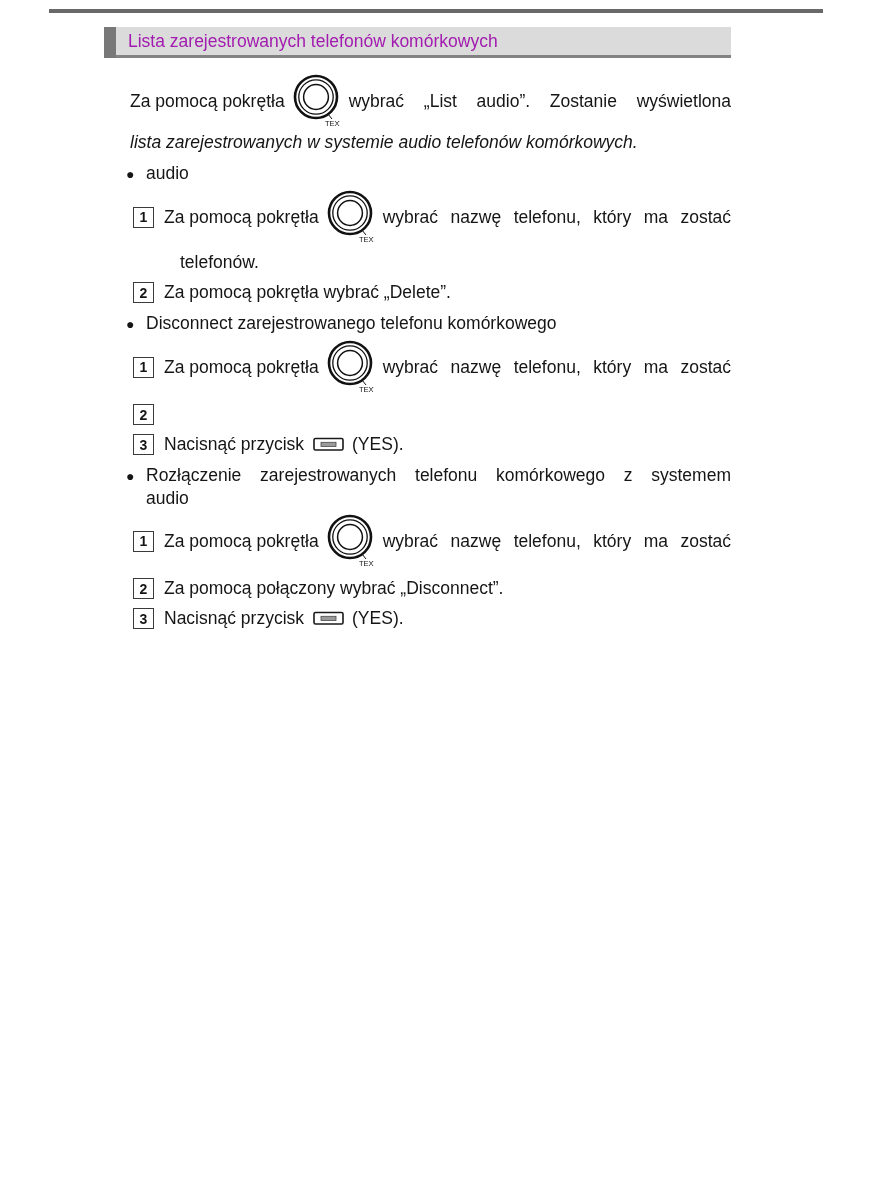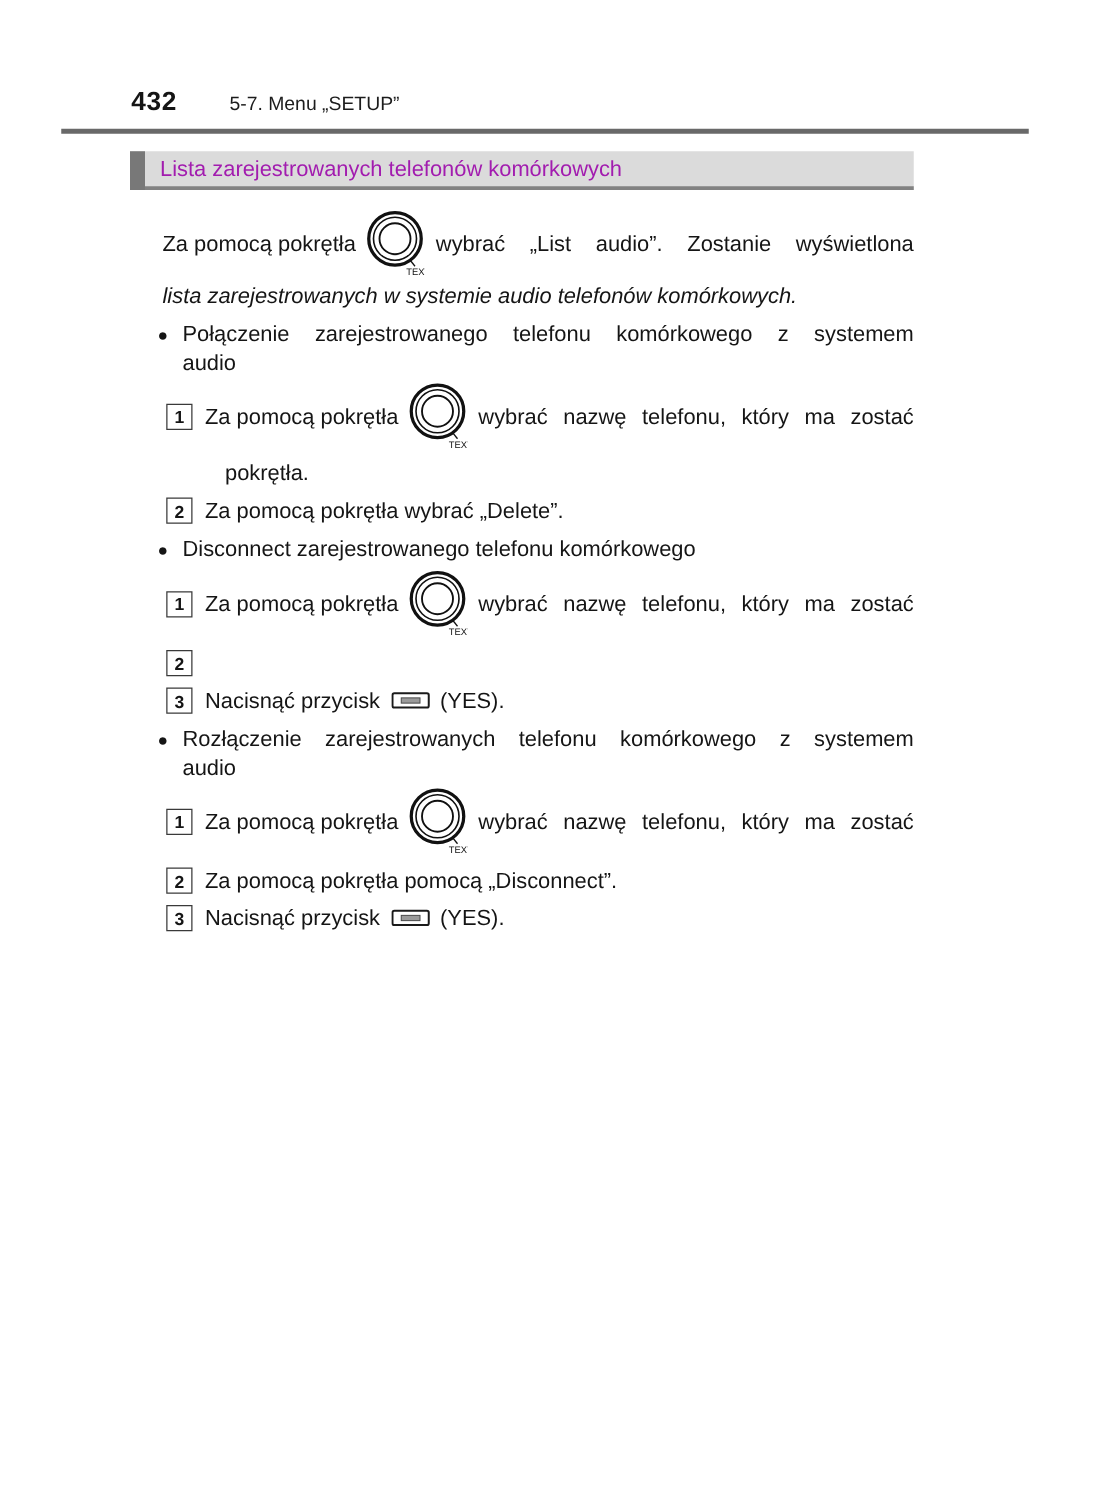--- a/index.html
+++ b/index.html
@@ -45,24 +45,20 @@
 
   .knob { flex:none; margin:0 9px 0 7px; }
   .btn-icon { flex:none; margin:0 7px 0 9px; }
   svg text { font-family:"Liberation Sans", sans-serif; }
 </style>
 </head>
 <body>
 
 <div class="page">
 
-  <div class="page-header">
-    <span class="page-num">432</span>
-    <span class="chapter-ref">5-7. Menu „SETUP”</span>
-  </div>
   <div class="header-rule"></div>
 
   <div class="title-bar">
     <span class="title-edge"></span>
     <span class="title-text">Lista zarejestrowanych telefonów komórkowych</span>
   </div>
 
   <div class="content">
 
     <div class="flexline intro-row">
@@ -74,38 +70,37 @@
         <line x1="36" y1="41" x2="40" y2="46" stroke="#111" stroke-width="1"></line>
         <text x="33" y="53" font-size="7.5" fill="#111">TEXT</text>
       </svg>
       <span class="post">wybrać „List audio”. Zostanie wyświetlona</span>
     </div>
     <div class="intro-line2">lista zarejestrowanych w systemie audio telefonów komórkowych.</div>
 
     <div class="bullet-row">
       <span class="bullet-dot">●</span>
       <div class="bullet-text">
-        <div class="jl">Połączenie zarejestrowanego telefonu komórkowego z systemem</div>
         <div>audio</div>
       </div>
     </div>
 
     <div class="step knob-step">
       <span class="step-num">1</span>
       <span class="pre">Za pomocą pokrętła</span>
       <svg class="knob" width="48" height="56" viewBox="0 0 48 56">
         <circle cx="24" cy="24" r="21" fill="none" stroke="#111" stroke-width="2.6"></circle>
         <circle cx="24" cy="24" r="17.2" fill="none" stroke="#111" stroke-width="1.3"></circle>
         <circle cx="24" cy="24" r="12.4" fill="none" stroke="#111" stroke-width="1.5"></circle>
         <line x1="36" y1="41" x2="40" y2="46" stroke="#111" stroke-width="1"></line>
         <text x="33" y="53" font-size="7.5" fill="#111">TEXT</text>
       </svg>
       <span class="post">wybrać nazwę telefonu, który ma zostać</span>
     </div>
-    <div class="cont">pokrętła.</div>
+    <div class="cont">telefonów.</div>
 
     <div class="step">
       <span class="step-num">2</span>
       <span class="txt">Za pomocą pokrętła wybrać „Delete”.</span>
     </div>
 
     <div class="bullet-row">
       <span class="bullet-dot">●</span>
       <div class="bullet-text">
         <div>Disconnect zarejestrowanego telefonu komórkowego</div>
@@ -155,21 +150,21 @@
         <circle cx="24" cy="24" r="17.2" fill="none" stroke="#111" stroke-width="1.3"></circle>
         <circle cx="24" cy="24" r="12.4" fill="none" stroke="#111" stroke-width="1.5"></circle>
         <line x1="36" y1="41" x2="40" y2="46" stroke="#111" stroke-width="1"></line>
         <text x="33" y="53" font-size="7.5" fill="#111">TEXT</text>
       </svg>
       <span class="post">wybrać nazwę telefonu, który ma zostać</span>
     </div>
 
     <div class="step">
       <span class="step-num">2</span>
-      <span class="txt">Za pomocą pokrętła pomocą „Disconnect”.</span>
+      <span class="txt">Za pomocą połączony wybrać „Disconnect”.</span>
     </div>
 
     <div class="step">
       <span class="step-num">3</span>
       <span class="txt">Nacisnąć przycisk</span>
       <svg class="btn-icon" width="32" height="15" viewBox="0 0 32 15">
         <rect x="1" y="1.5" width="29" height="11.5" rx="1.5" fill="#ffffff" stroke="#1a1a1a" stroke-width="1.6"></rect>
         <rect x="8" y="5.3" width="15" height="4.2" fill="#9a9a9a" stroke="#4a4a4a" stroke-width="0.8"></rect>
       </svg>
       <span class="txt nml">(YES).</span>

